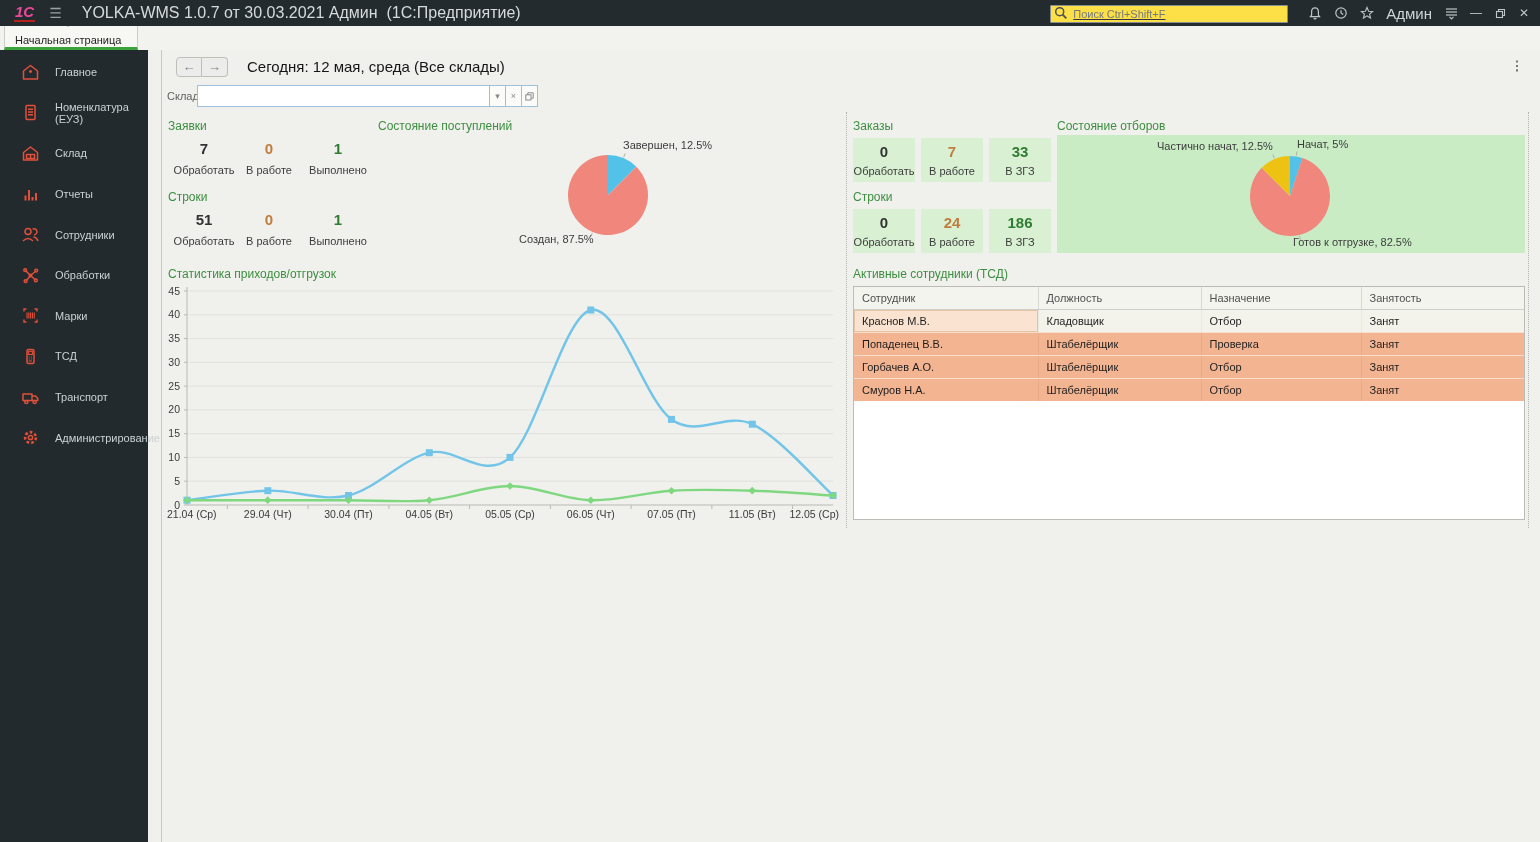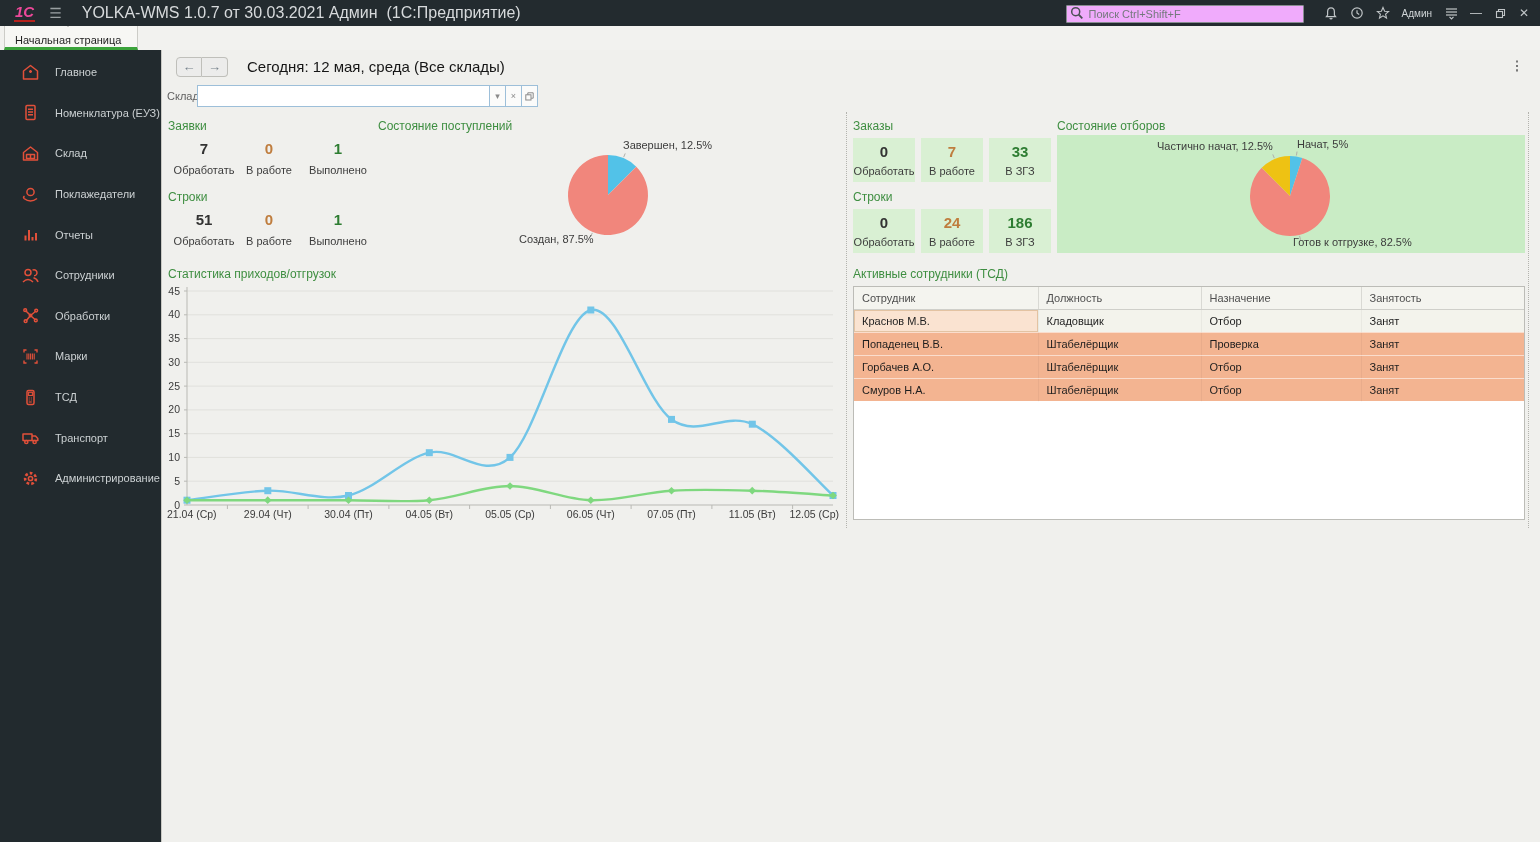--- a/index.html
+++ b/index.html
@@ -7,33 +7,33 @@
   .app { position:relative; width:1540px; height:842px; background:#f0f0ed; overflow:hidden; }
 
   
   .titlebar { position:absolute; left:0; top:0; width:1540px; height:26px; background:#232b2f; display:flex; align-items:center; color:#cfd4d6; }
   .logo { margin-left:14px; color:#ec4899; font-weight:bold; font-style:italic; font-size:15px; border-bottom:2px solid #b5211c; line-height:14px; padding:0 1px 1px 1px; }
   .hamburger { margin-left:14px; color:#9aa0a3; font-size:14px; cursor:default; }
   .app-title { margin-left:20px; font-size:16px; color:#d7dadc; white-space:pre; }
   .tb-spacer { flex:1; }
   .search-wrap { position:relative; width:238px; height:18px; margin-right:14px; }
   .search-wrap svg { position:absolute; left:4px; top:2px; }
-  .search-input { width:100%; height:100%; background:#f0abfc; border:1px solid #878d90; border-radius:1px; padding:0 4px 0 22px; font-size:11px; color:#343a3d; font-family:inherit; }
+  .search-input { width:100%; height:100%; background:#fde047; border:1px solid #878d90; border-radius:1px; padding:0 4px 0 22px; font-size:11px; color:#343a3d; font-family:inherit;text-decoration:underline; }
   .search-input::placeholder { color:#74797d; }
   .tb-icon { width:26px; height:22px; display:flex; align-items:center; justify-content:center; cursor:default; }
-  .tb-user { font-size:10px; color:#cfd4d6; margin:0 6px; }
+  .tb-user { font-size:15px; color:#cfd4d6; margin:0 6px; }
   .win-btn { width:24px; height:22px; display:flex; align-items:center; justify-content:center; color:#c0c5c7; font-size:12px; }
 
   
   .tabbar { position:absolute; left:0; top:26px; width:1540px; height:24px; background:#f2f2ef; display:flex; align-items:flex-end; }
   .tab { margin-left:4px; height:24px; display:flex; align-items:center; gap:7px; padding:0 16px 0 10px; background:#f7f7f4; border-left:1px solid #ccccc7; border-right:1px solid #ccccc7; border-bottom:3px solid #3ba33b;flex-direction:column; }
   .tab-label { font-size:11px; color:#1f1f1f; padding-bottom:1px; }
 
   
-  .sidebar { position:absolute; left:0; top:50px; width:161px; height:792px; background:#222a2e; padding-top:2px; }
+  .sidebar { position:absolute; left:0; top:50px; width:148px; height:792px; background:#222a2e; padding-top:2px; }
   .sb-item { height:40.6px; display:flex; align-items:center; padding-left:21px; gap:15px; cursor:default; }
   .sb-item svg { flex:none; }
   .sb-label { font-size:11px; color:#ccd1d3; }
   .main-edge { position:absolute; left:161px; top:50px; width:1px; height:792px; background:#c9c9c4; }
 
   
   .nav-btns { position:absolute; left:176px; top:57px; display:flex; }
   .nav-btn { width:26px; height:20px; background:#ececе9; background:#ececeb; border:1px solid #bfbfba; color:#76828c; font-size:13px; line-height:18px; text-align:center; }
   .nav-btn.back { border-radius:4px 0 0 4px; }
   .nav-btn.fwd { border-radius:0 4px 4px 0; border-left:none; }
@@ -157,28 +157,20 @@
         </svg>
       <span class="sb-label">Номенклатура (ЕУЗ)</span>
     </div>
     <div class="sb-item">
       <svg width="19" height="19" viewBox="0 0 19 19" fill="none" stroke="#e2503a" stroke-width="1.5" stroke-linejoin="round">
           <path d="M2.5,8.5 L9.5,3 L16.5,8.5 V16 H2.5 Z"></path>
           <rect x="5.5" y="10.5" width="4" height="4"></rect>
           <path d="M9.5,10.5 h4 v4 h-4"></path>
         </svg>
       <span class="sb-label">Склад</span>
-    </div>
-    <div class="sb-item">
-      <svg width="19" height="19" viewBox="0 0 19 19" fill="none" stroke="#e2503a" stroke-width="1.5" stroke-linejoin="round">
-          <circle cx="9.5" cy="7" r="3.6"></circle>
-          <path d="M3,13.5 Q9.5,18.5 16,13.5"></path>
-          <path d="M3,13.5 q-1,-1.5 0.5,-2.5"></path>
-        </svg>
-      <span class="sb-label">Поклажедатели</span>
     </div>
     <div class="sb-item">
       <svg width="19" height="19" viewBox="0 0 19 19" stroke="#e2503a" stroke-width="2">
           <line x1="4.5" y1="15.5" x2="4.5" y2="10.5"></line>
           <line x1="8" y1="15.5" x2="8" y2="5"></line>
           <line x1="11.5" y1="15.5" x2="11.5" y2="12"></line>
           <line x1="15" y1="15.5" x2="15" y2="8"></line>
         </svg>
       <span class="sb-label">Отчеты</span>
     </div>

